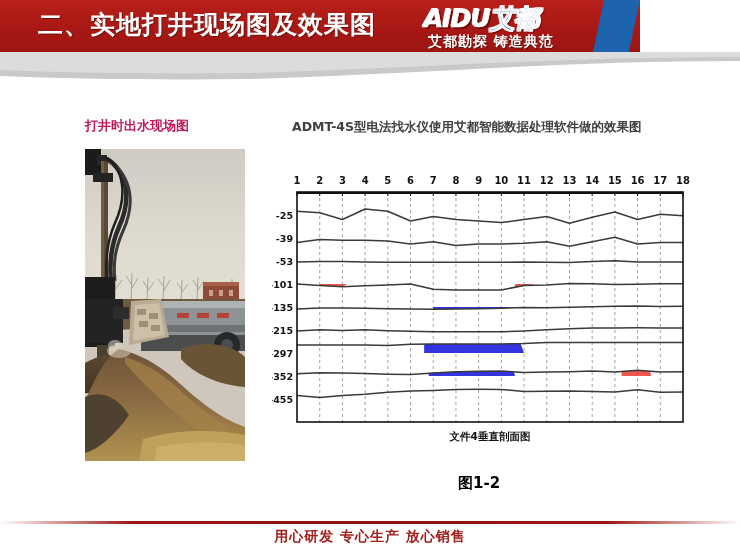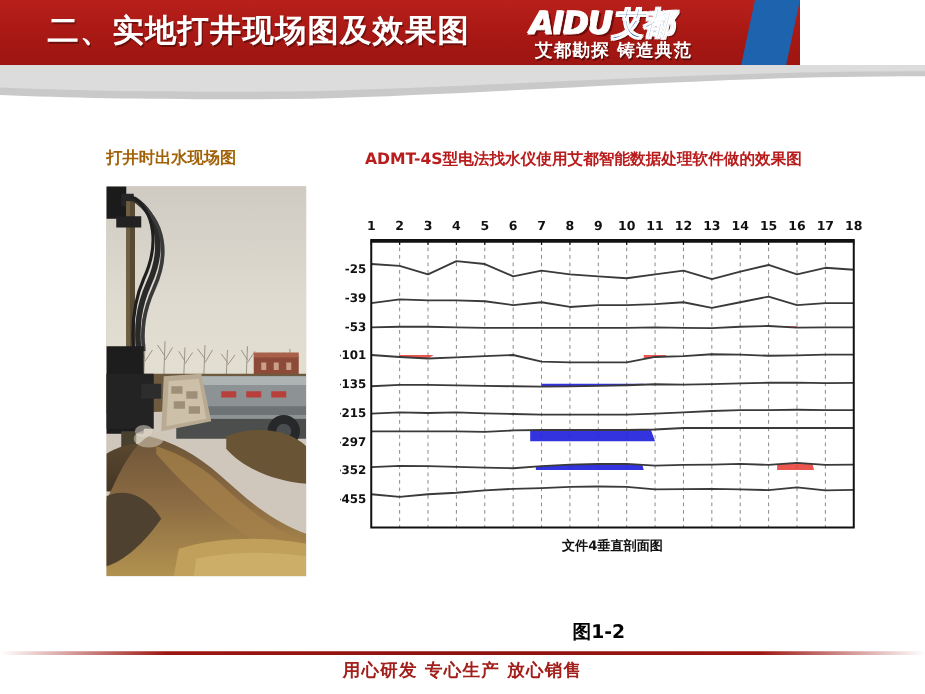--- a/index.html
+++ b/index.html
@@ -58,46 +58,46 @@
   
   #swoosh{
     position:absolute;left:0;top:52px;width:740px;height:28px;
     overflow:hidden;
   }
 
   
   #caption-left{
     position:absolute;left:85px;top:117px;
     font-family:"DejaVu Sans","Liberation Sans",sans-serif;
-    font-size:13px;font-weight:bold;color:#a16207;white-space:nowrap;
+    font-size:13px;font-weight:bold;color:#be185d;white-space:nowrap;
   }
   #caption-right{
     position:absolute;left:292px;top:119px;
     font-family:"DejaVu Sans","Liberation Sans",sans-serif;
-    font-size:12.5px;font-weight:bold;color:#b91c1c;white-space:nowrap;
+    font-size:12.5px;font-weight:bold;color:#404040;white-space:nowrap;
   }
 
   
   #photo{
     position:absolute;left:85px;top:149px;width:160px;height:312px;
     overflow:hidden;background:#cfc7bb;
     border:0;
   }
   #photo svg{display:block;}
 
   
   #chart-wrap{
     position:absolute;left:272px;top:168px;width:418px;height:285px;
   }
   #chart-wrap svg{display:block;}
 
   #fig-label{
     position:absolute;left:458px;top:474px;
     font-family:"DejaVu Sans","Liberation Sans",sans-serif;
-    font-size:15px;font-weight:bold;color:#000;white-space:nowrap;margin-top:22px;
+    font-size:15px;font-weight:bold;color:#000;white-space:nowrap;
   }
 
   
   #footer-rule{
     position:absolute;left:0;top:521px;width:740px;height:3px;
     background:linear-gradient(90deg,#ffffff 0%,#9d1511 18%,#8d120f 50%,#9d1511 82%,#ffffff 100%);
   }
   #footer-text{
     position:absolute;left:0;top:528px;width:740px;
     text-align:center;

